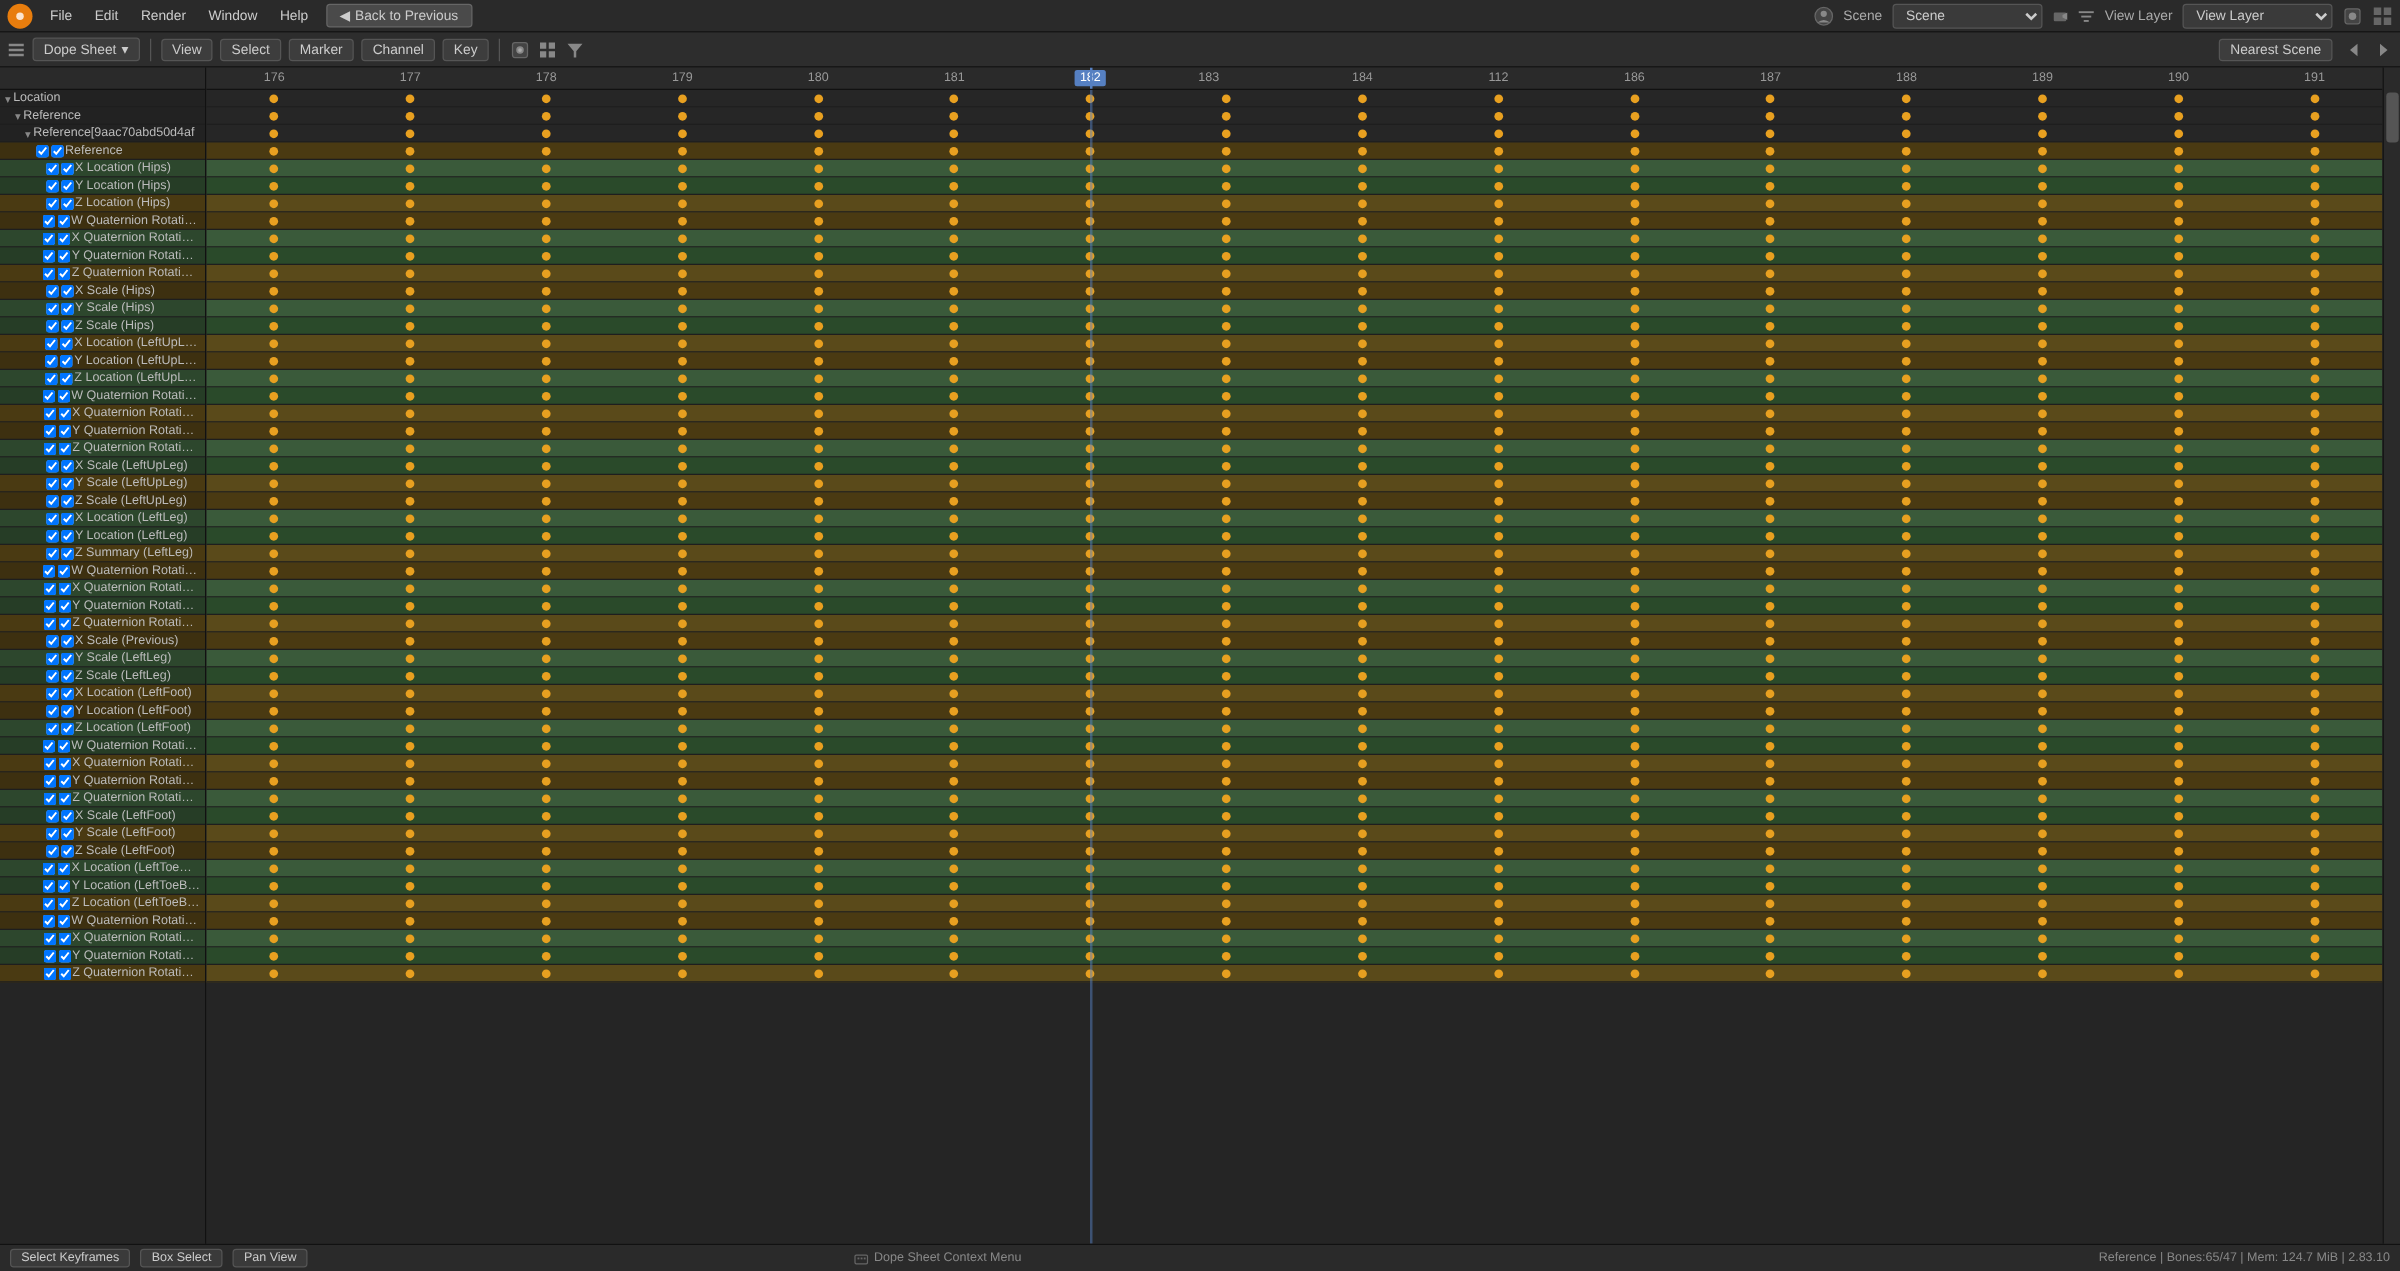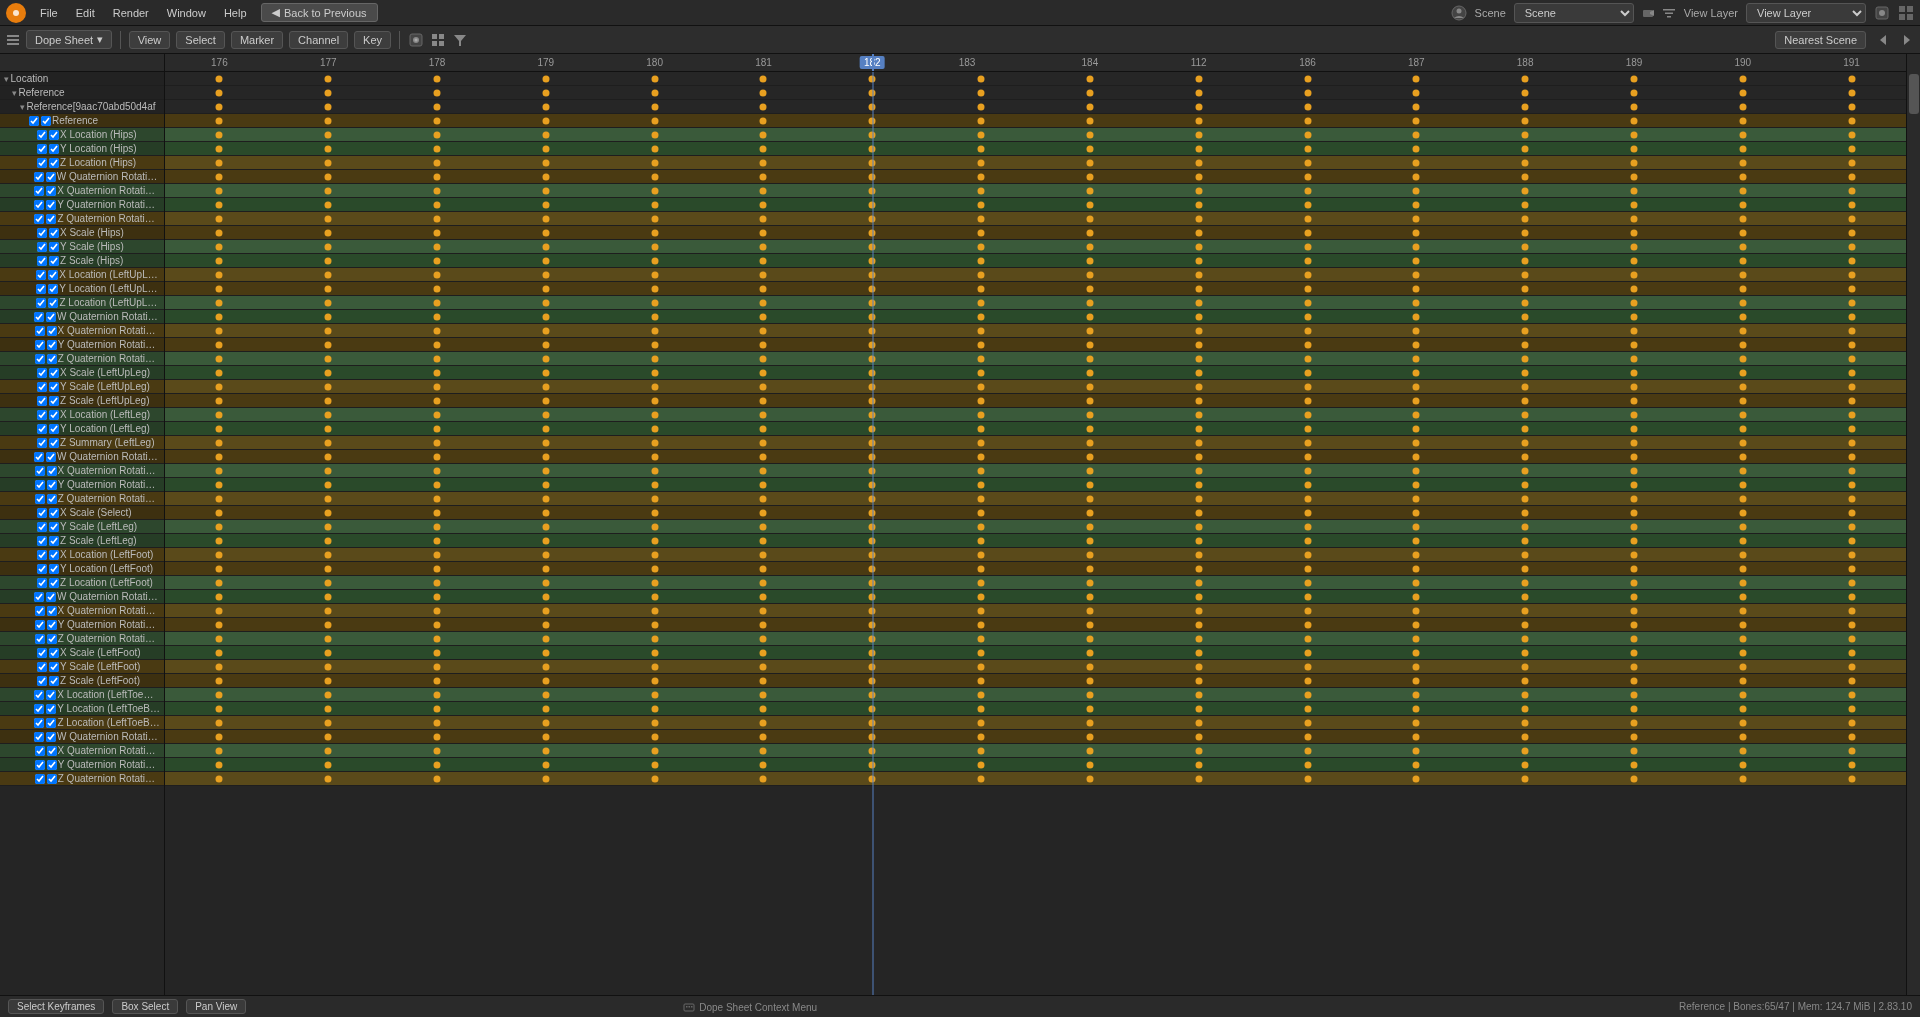--- a/index.html
+++ b/index.html
@@ -528,21 +528,21 @@
         <div class="channel-row" style="background: rgb(74, 58, 18); height: 14px;">
           <span style="width: 32px; display: inline-block;"></span>
           <input type="checkbox" class="row-checkbox" checked="" style="width: 10px; height: 10px; margin: 0px 1px;">
           <input type="checkbox" class="row-checkbox" checked="" style="width: 10px; height: 10px; margin: 0px 1px;">
           <span class="row-label" style="font-size: 10px; color: rgb(187, 187, 187); overflow: hidden; text-overflow: ellipsis; white-space: nowrap;">Z Quaternion Rotation (L</span>
         </div>
         <div class="channel-row" style="background: rgb(61, 48, 16); height: 14px;">
           <span style="width: 32px; display: inline-block;"></span>
           <input type="checkbox" class="row-checkbox" checked="" style="width: 10px; height: 10px; margin: 0px 1px;">
           <input type="checkbox" class="row-checkbox" checked="" style="width: 10px; height: 10px; margin: 0px 1px;">
-          <span class="row-label" style="font-size: 10px; color: rgb(187, 187, 187); overflow: hidden; text-overflow: ellipsis; white-space: nowrap;">X Scale (Select)</span>
+          <span class="row-label" style="font-size: 10px; color: rgb(187, 187, 187); overflow: hidden; text-overflow: ellipsis; white-space: nowrap;">X Scale (Previous)</span>
         </div>
         <div class="channel-row" style="background: rgb(45, 71, 45); height: 14px;">
           <span style="width: 32px; display: inline-block;"></span>
           <input type="checkbox" class="row-checkbox" checked="" style="width: 10px; height: 10px; margin: 0px 1px;">
           <input type="checkbox" class="row-checkbox" checked="" style="width: 10px; height: 10px; margin: 0px 1px;">
           <span class="row-label" style="font-size: 10px; color: rgb(187, 187, 187); overflow: hidden; text-overflow: ellipsis; white-space: nowrap;">Y Scale (LeftLeg)</span>
         </div>
         <div class="channel-row" style="background: rgb(38, 61, 38); height: 14px;">
           <span style="width: 32px; display: inline-block;"></span>
           <input type="checkbox" class="row-checkbox" checked="" style="width: 10px; height: 10px; margin: 0px 1px;">
@@ -1602,21 +1602,21 @@
   </div>
 
 </div>
 
 <div id="status-bar">
   <div class="status-left">
     <button class="status-btn">Select Keyframes</button>
     <button class="status-btn">Box Select</button>
     <button class="status-btn">Pan View</button>
   </div>
-  <div style="margin-left:auto;margin-right:auto;display:flex;align-items:flex-end;">
+  <div style="margin-left:auto;margin-right:auto;display:flex;align-items:center;">
     <svg width="12" height="12" viewBox="0 0 12 12">
       <rect x="1" y="3" width="10" height="7" rx="1" fill="none" stroke="#666" stroke-width="1"></rect>
       <rect x="3" y="5" width="1.5" height="1.5" fill="#666"></rect>
       <rect x="5.5" y="5" width="1.5" height="1.5" fill="#666"></rect>
       <rect x="8" y="5" width="1.5" height="1.5" fill="#666"></rect>
     </svg>
     <span style="margin-left:4px;font-size:10px;color:#888;">Dope Sheet Context Menu</span>
   </div>
   <div class="status-right">
     <span style="font-size:10px;color:#888;">Reference | Bones:65/47 | Mem: 124.7 MiB | 2.83.10</span>

